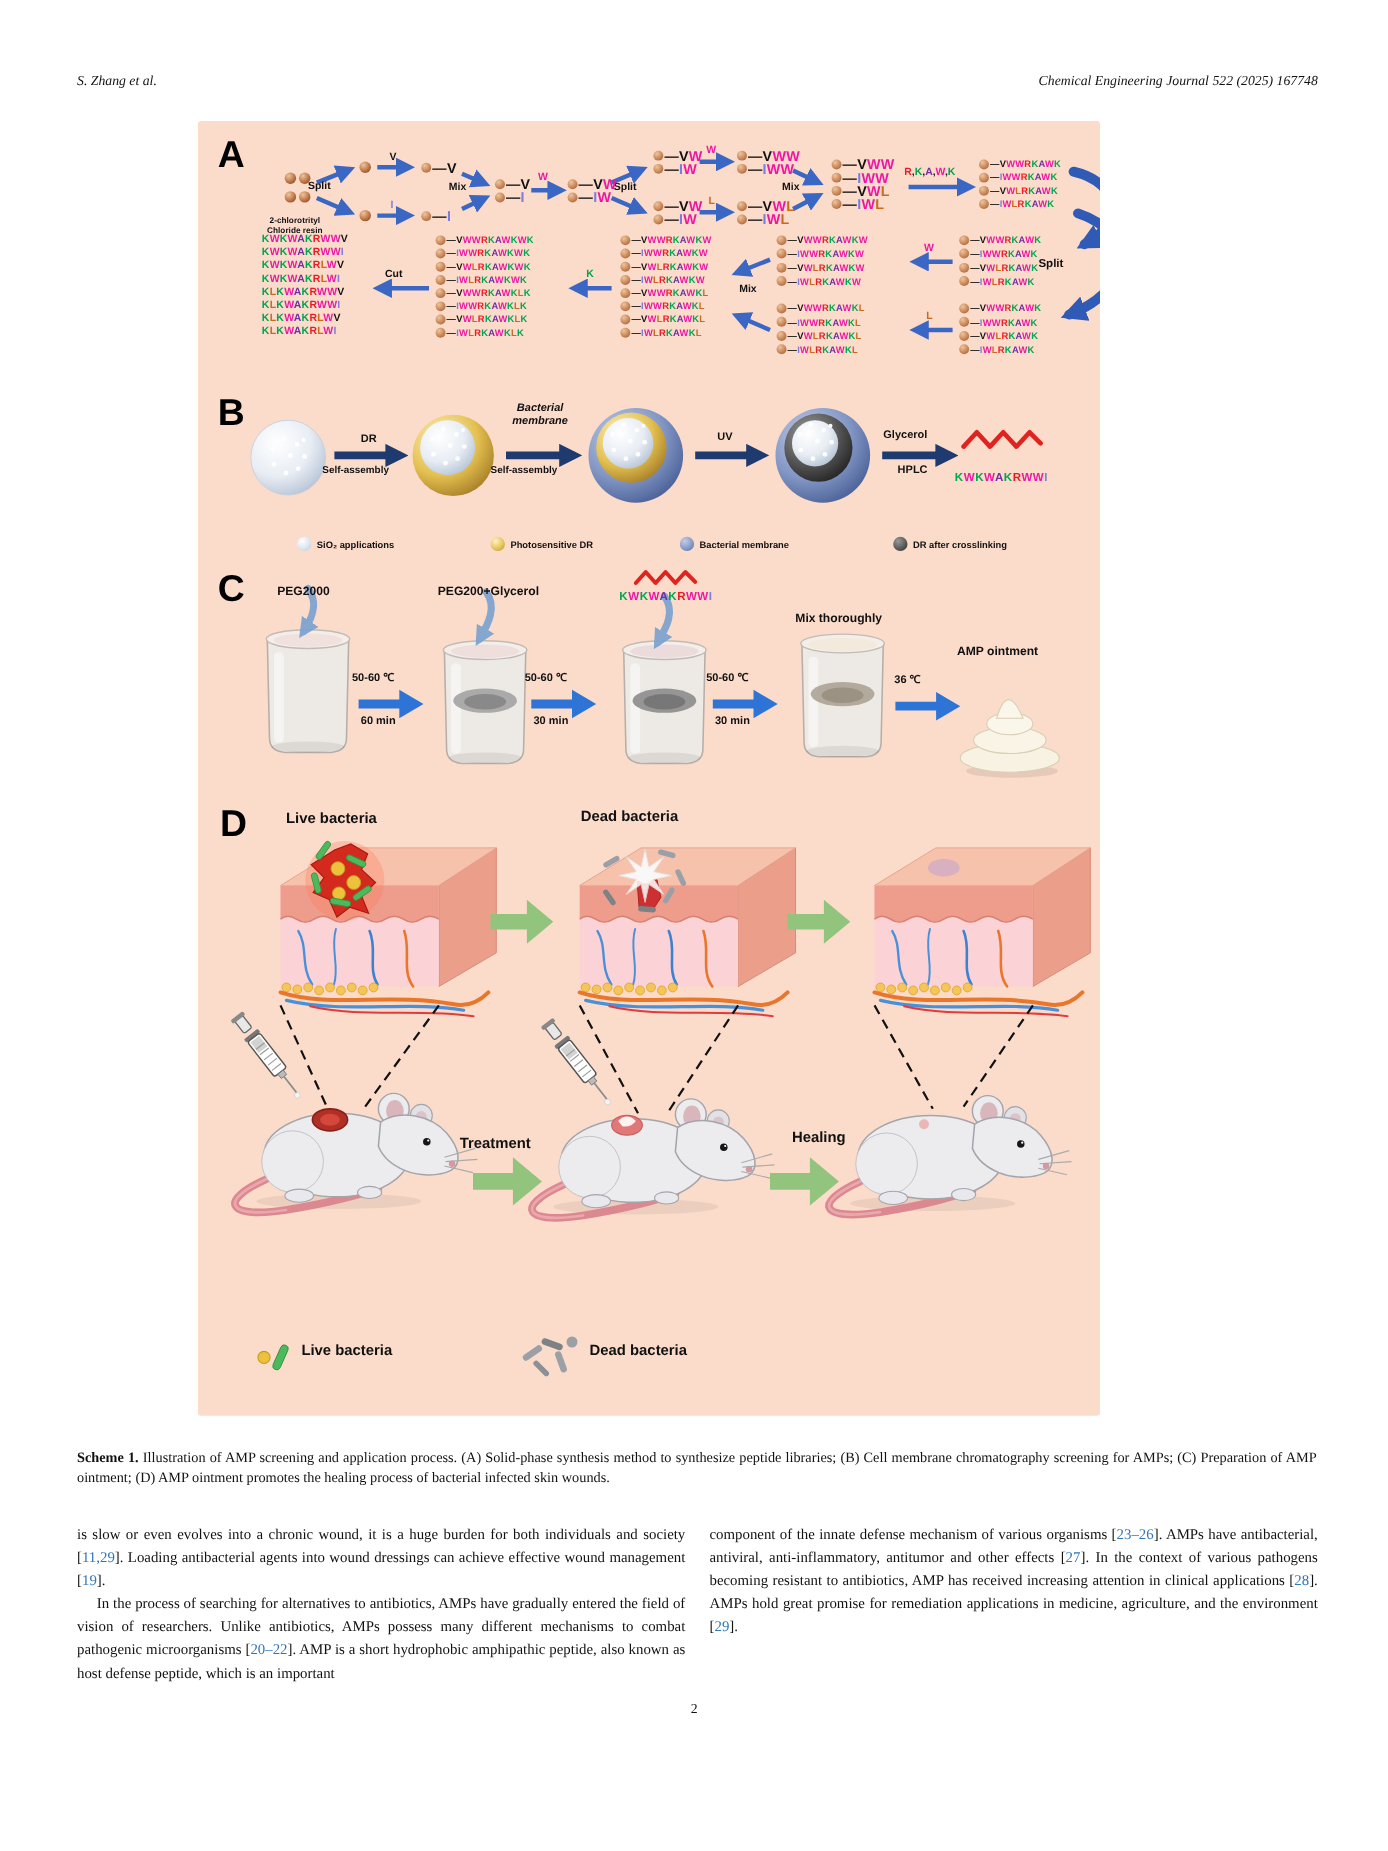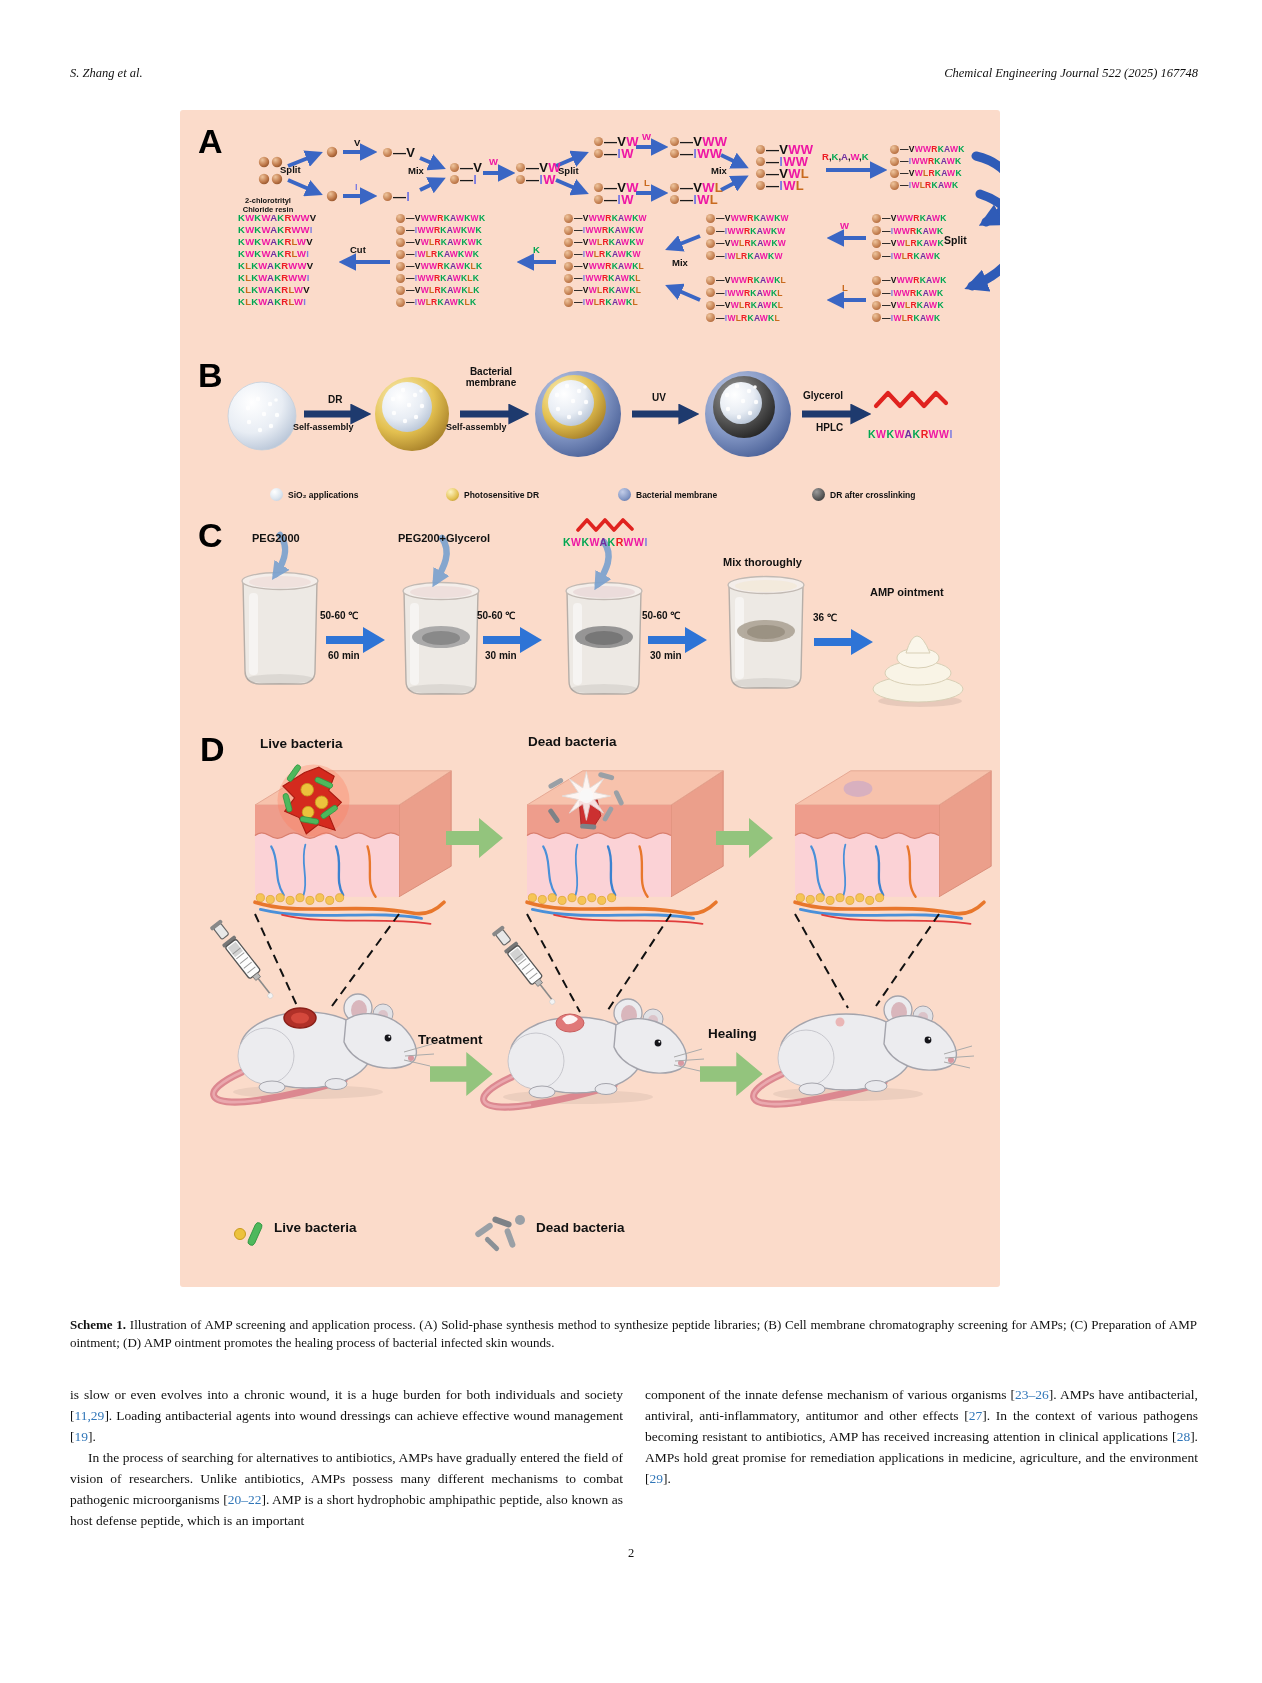--- a/index.html
+++ b/index.html
@@ -10,21 +10,21 @@
   .hdr{position:absolute;top:66px;left:70px;width:1128px;display:flex;justify-content:space-between;font:italic 12.5px "Liberation Serif",serif;color:#111;}
   
   .fig{position:absolute;left:180px;top:110px;width:820px;height:1177px;background:#fbdbca;border-radius:3px;overflow:hidden;}
   .plabel{position:absolute;font:bold 34px "Liberation Sans",sans-serif;color:#000;line-height:1;}
   .al{position:absolute;font:bold 9.5px "Liberation Sans",sans-serif;color:#111;white-space:nowrap;}
   .al.big{font-size:10.5px;}
   .flab{position:absolute;font:bold 10px "Liberation Sans",sans-serif;color:#111;white-space:nowrap;}
   .flab.s9{font-size:9px;}
   .flab.s11{font-size:11px;}
   .flab.s13{font-size:13.5px;}
-  .ctr{text-align:center;}
+  .ctr{text-align:center;font-style:italic;}
   .rlab{position:absolute;font:bold 7.5px "Liberation Sans",sans-serif;color:#111;text-align:center;width:100px;line-height:1.25;}
   
   .grp{position:absolute;font:bold 8.5px "Liberation Sans",sans-serif;}
   .grp.g9{font-size:13px;}
   .grp.g95{font-size:9.5px;}
   .grp .srow{display:flex;align-items:center;height:12px;white-space:nowrap;}
   .grp.rh125 .srow{height:12.5px;}
   .grp .seq{letter-spacing:.25px;line-height:1;}
   .bead{width:9px;height:9px;border-radius:50%;flex:0 0 9px;margin-right:1px;
         background:radial-gradient(circle at 35% 30%,#eec49c,#c07a4b 65%,#96552c);}
@@ -748,21 +748,21 @@
     <g fill="#9aa0a6">
       <rect x="-10" y="-3" width="20" height="6" rx="3" transform="translate(304,508) rotate(-35)"></rect>
       <rect x="-10" y="-3" width="20" height="6" rx="3" transform="translate(322,500) rotate(20)" fill="#7d8287"></rect>
       <rect x="-10" y="-3" width="20" height="6" rx="3" transform="translate(330,516) rotate(70)"></rect>
       <circle cx="340" cy="498" r="5"></circle>
       <rect x="-9" y="-2.5" width="18" height="5" rx="2.5" transform="translate(312,522) rotate(45)" fill="#8a9096"></rect>
     </g>
   </svg>
 
   <div class="flab s13" style="left:238px;top:922px">Treatment</div>
-  <div class="flab s13" style="left:528px;top:916px">Healing</div>
+  <div class="flab s13" style="left:540px;top:916px">Healing</div>
   <div class="flab s13" style="left:94px;top:1110px">Live bacteria</div>
   <div class="flab s13" style="left:356px;top:1110px">Dead bacteria</div>
 </div>
 
 <div class="caption">
   <b>Scheme 1.</b><span> Illustration of AMP screening and application process. (A) Solid-phase synthesis method to synthesize peptide libraries; (B) Cell membrane chromatography screening for AMPs; (C) Preparation of AMP ointment; (D) AMP ointment promotes the healing process of bacterial infected skin wounds.</span>
 </div>
 
 <div class="bodytxt">
   <div class="col">

